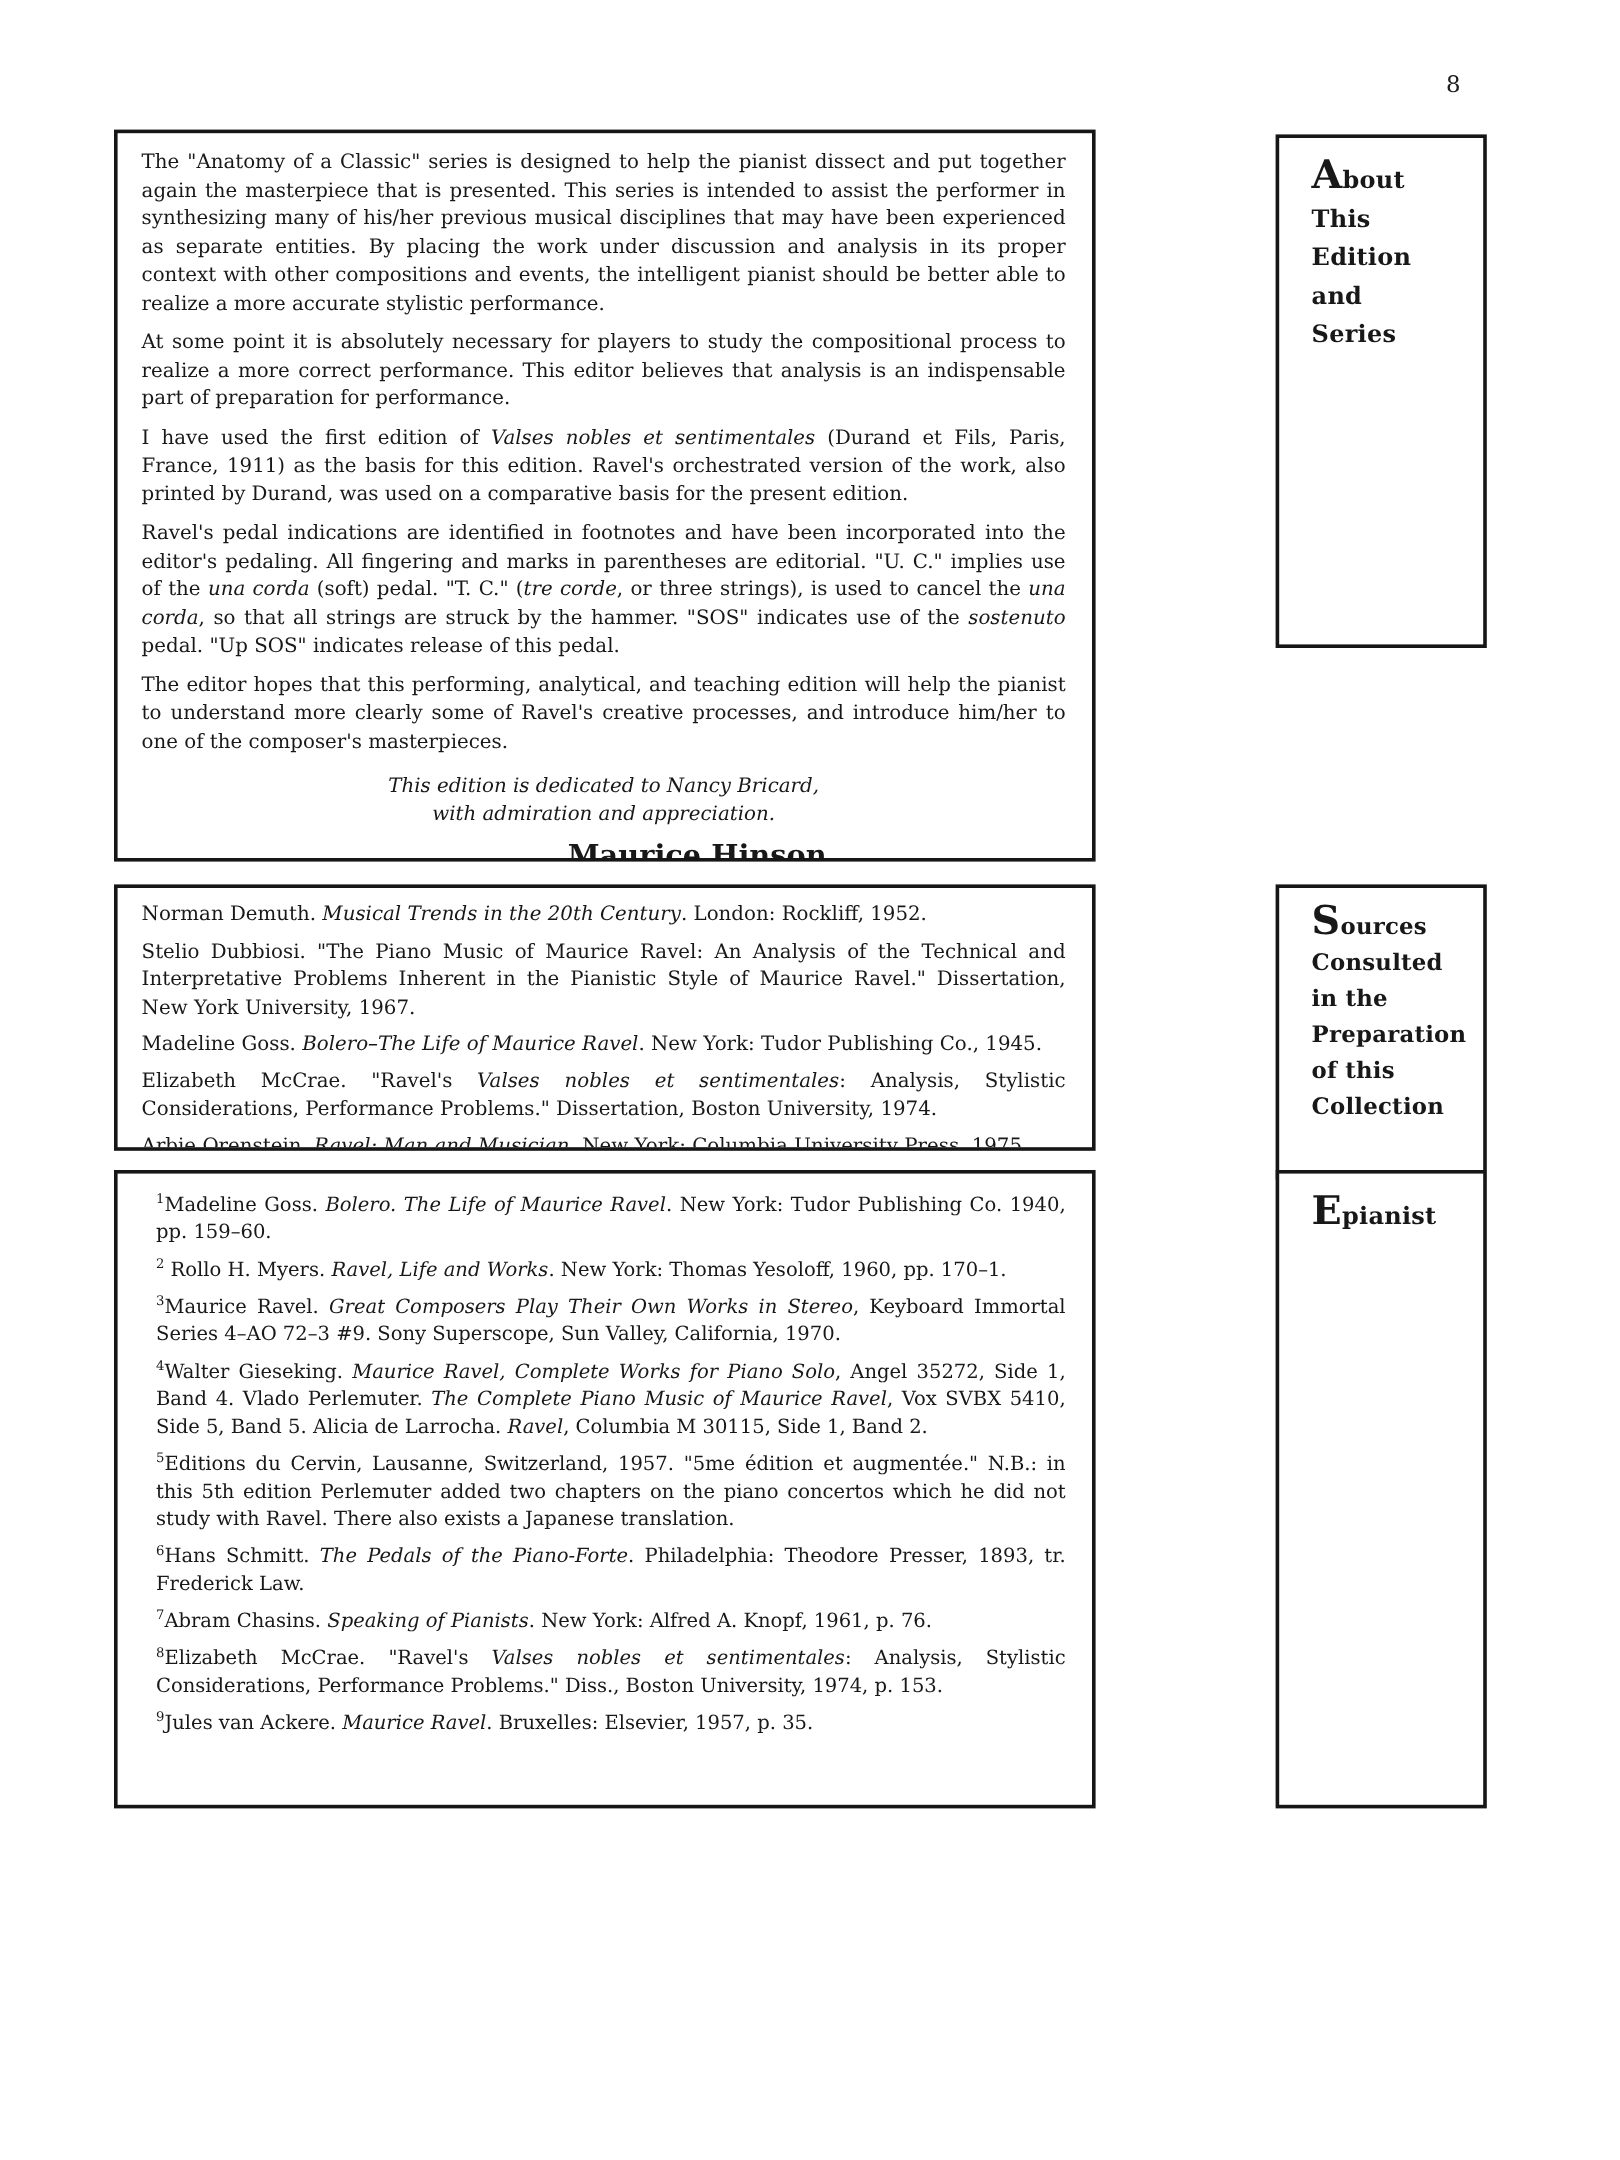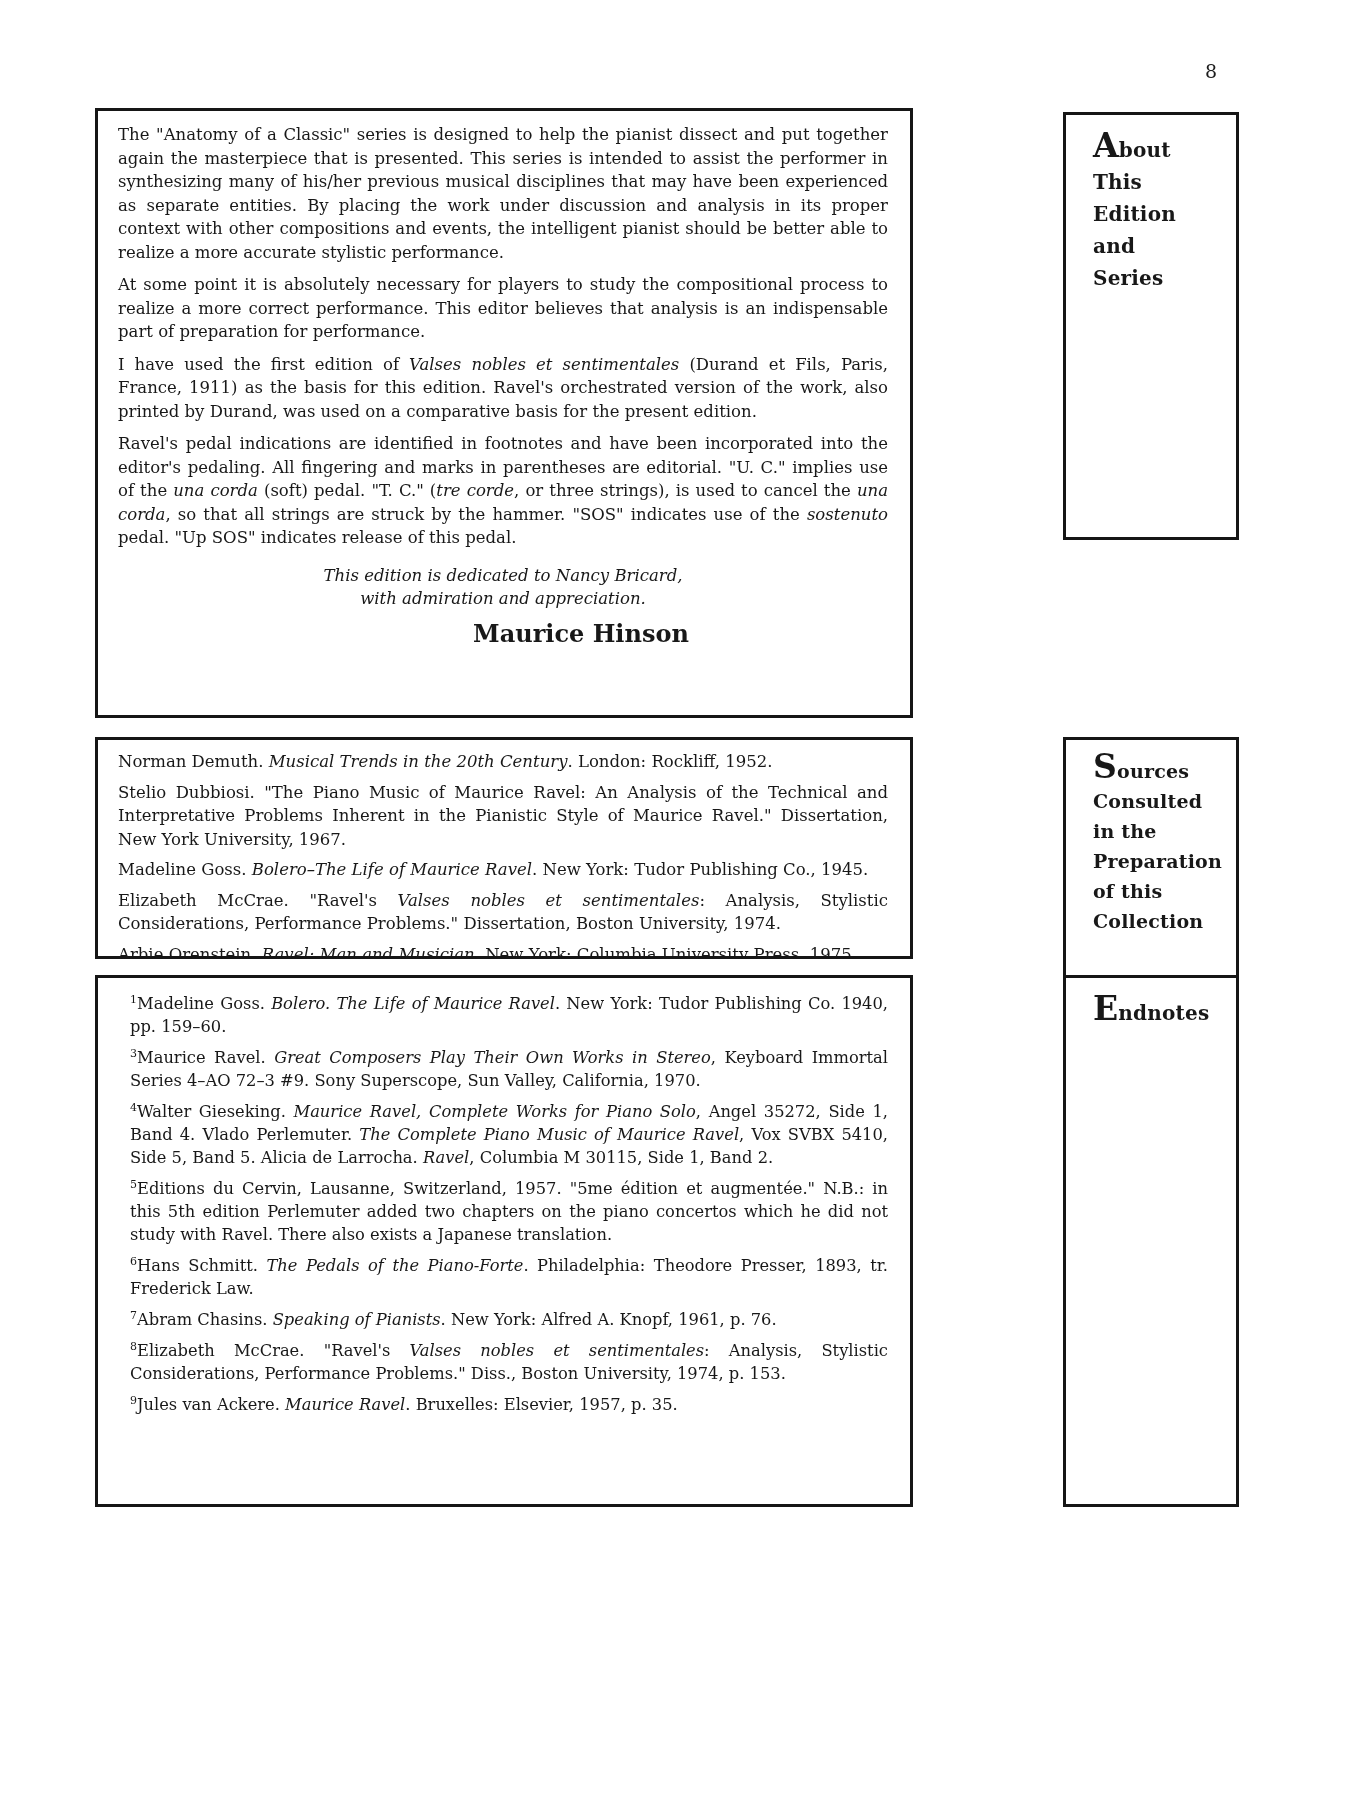--- a/index.html
+++ b/index.html
@@ -61,20 +61,21 @@
 </head>
 <body>
 
 <div class="page-number">8</div>
 
 <div class="mainbox" id="about-box">
   <p class="body-par">The "Anatomy of a Classic" series is designed to help the pianist dissect and put together again the masterpiece that is presented. This series is intended to assist the performer in synthesizing many of his/her previous musical disciplines that may have been experienced as separate entities. By placing the work under discussion and analysis in its proper context with other compositions and events, the intelligent pianist should be better able to realize a more accurate stylistic performance.</p>
   <p class="body-par">At some point it is absolutely necessary for players to study the compositional process to realize a more correct performance. This editor believes that analysis is an indispensable part of preparation for performance.</p>
   <p class="body-par">I have used the first edition of <i>Valses nobles et sentimentales</i> (Durand et Fils, Paris, France, 1911) as the basis for this edition. Ravel's orchestrated version of the work, also printed by Durand, was used on a comparative basis for the present edition.</p>
   <p class="body-par">Ravel's pedal indications are identified in footnotes and have been incorporated into the editor's pedaling. All fingering and marks in parentheses are editorial. "U. C." implies use of the <i>una corda</i> (soft) pedal. "T. C." (<i>tre corde</i>, or three strings), is used to cancel the <i>una corda</i>, so that all strings are struck by the hammer. "SOS" indicates use of the <i>sostenuto</i> pedal. "Up SOS" indicates release of this pedal.</p>
+  <p class="body-par">The editor hopes that this performing, analytical, and teaching edition will help the pianist to understand more clearly some of Ravel's creative processes, and introduce him/her to one of the composer's masterpieces.</p>
   <div class="dedication">
     <div>This edition is dedicated to Nancy Bricard,</div>
     <div>with admiration and appreciation.</div>
   </div>
   <div class="signature">Maurice Hinson</div>
 </div>
 
 <div class="sidebox" id="about-side">
   <div class="sb-line"><span class="sb-initial">A</span><span>bout</span></div>
   <div class="sb-line">This</div>
@@ -95,24 +96,25 @@
   <div class="sb-line"><span class="sb-initial">S</span><span>ources</span></div>
   <div class="sb-line">Consulted</div>
   <div class="sb-line">in the</div>
   <div class="sb-line">Preparation</div>
   <div class="sb-line">of this</div>
   <div class="sb-line">Collection</div>
 </div>
 
 <div class="mainbox" id="endnotes-box">
   <p class="endnote"><sup>1</sup>Madeline Goss. <i>Bolero. The Life of Maurice Ravel</i>. New York: Tudor Publishing Co. 1940, pp. 159–60.</p>
+  <p class="endnote"><sup>2</sup> Rollo H. Myers. <i>Ravel, Life and Works</i>. New York: Thomas Yesoloff, 1960, pp. 170–1.</p>
   <p class="endnote"><sup>3</sup>Maurice Ravel. <i>Great Composers Play Their Own Works in Stereo</i>, Keyboard Immortal Series 4–AO 72–3 #9. Sony Superscope, Sun Valley, California, 1970.</p>
   <p class="endnote"><sup>4</sup>Walter Gieseking. <i>Maurice Ravel, Complete Works for Piano Solo</i>, Angel 35272, Side 1, Band 4. Vlado Perlemuter. <i>The Complete Piano Music of Maurice Ravel</i>, Vox SVBX 5410, Side 5, Band 5. Alicia de Larrocha. <i>Ravel</i>, Columbia M 30115, Side 1, Band 2.</p>
   <p class="endnote"><sup>5</sup>Editions du Cervin, Lausanne, Switzerland, 1957. "5me édition et augmentée." N.B.: in this 5th edition Perlemuter added two chapters on the piano concertos which he did not study with Ravel. There also exists a Japanese translation.</p>
   <p class="endnote"><sup>6</sup>Hans Schmitt. <i>The Pedals of the Piano-Forte</i>. Philadelphia: Theodore Presser, 1893, tr. Frederick Law.</p>
   <p class="endnote"><sup>7</sup>Abram Chasins. <i>Speaking of Pianists</i>. New York: Alfred A. Knopf, 1961, p. 76.</p>
   <p class="endnote"><sup>8</sup>Elizabeth McCrae. "Ravel's <i>Valses nobles et sentimentales</i>: Analysis, Stylistic Considerations, Performance Problems." Diss., Boston University, 1974, p. 153.</p>
   <p class="endnote"><sup>9</sup>Jules van Ackere. <i>Maurice Ravel</i>. Bruxelles: Elsevier, 1957, p. 35.</p>
 </div>
 
 <div class="sidebox" id="endnotes-side">
-  <div class="sb-line"><span class="sb-initial">E</span><span>ndnotes</span></div>
+  <div class="sb-line"><span class="sb-initial">E</span><span>pianist</span></div>
 </div>
 
 </body></html>

